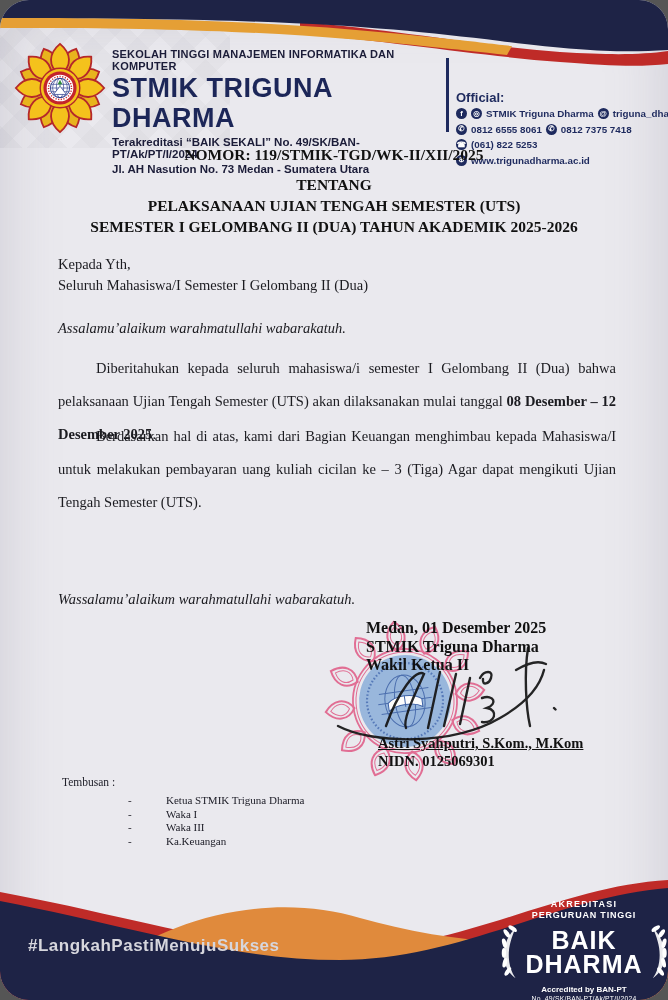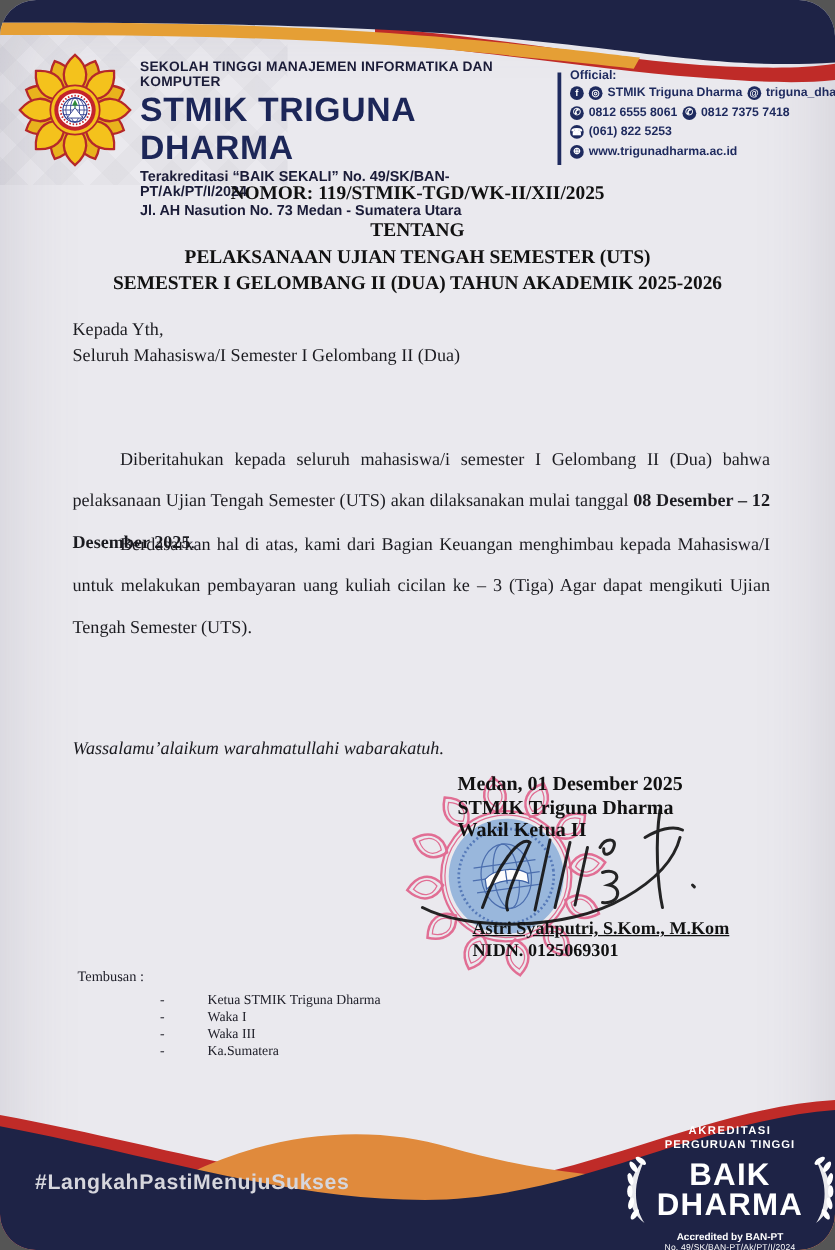--- a/index.html
+++ b/index.html
@@ -23,21 +23,21 @@
   .botband{position:absolute;bottom:0;left:0;width:668px;height:152px;}
   
   .logo{position:absolute;left:14px;top:42px;width:92px;height:92px;}
   .hdr{position:absolute;left:112px;top:48px;width:330px;font-family:"Liberation Sans",sans-serif;}
   .hdr .line1{font-size:11px;font-weight:bold;color:#1b1c38;letter-spacing:.2px;}
   .hdr .name{font-size:27px;font-weight:bold;color:#1c2658;letter-spacing:.5px;line-height:30px;margin-top:1px;}
   .hdr .line3{font-size:11.5px;font-weight:bold;color:#1b1c38;margin-top:3px;}
   .hdr .line4{font-size:11.5px;font-weight:bold;color:#1b1c38;margin-top:3px;}
   .hdr-divider{position:absolute;left:446px;top:58px;width:2.5px;height:74px;background:#1e2a5e;}
   .official{position:absolute;left:456px;top:55px;width:205px;font-family:"Liberation Sans",sans-serif;color:#1e2a5e;}
-  .official .olabel{font-size:10px;font-weight:bold;margin-bottom:3px;}
+  .official .olabel{font-size:13px;font-weight:bold;margin-bottom:3px;margin-top:35px;}
   .orow{display:flex;align-items:center;gap:4px;font-size:9.8px;font-weight:bold;margin-bottom:4.5px;white-space:nowrap;}
   .oicon{display:inline-flex;align-items:center;justify-content:center;flex:0 0 auto;
          width:11px;height:11px;border-radius:50%;background:#1e2a5e;color:#fff;
          font-size:7.5px;font-weight:bold;line-height:1;}
   
   .titleblock{position:absolute;left:40px;top:142px;width:588px;text-align:center;font-weight:bold;color:#111;}
   .titleblock .t1{font-size:16.5px;text-decoration:underline;letter-spacing:.5px;}
   .titleblock .t2{font-size:15.5px;margin-top:4px;}
   .titleblock .t3{font-size:15.5px;margin-top:12px;}
   .titleblock .t4{font-size:15.5px;margin-top:3px;}
@@ -196,20 +196,21 @@
     <div class="t3">TENTANG</div>
     <div class="t4">PELAKSANAAN UJIAN TENGAH SEMESTER (UTS)</div>
     <div class="t5">SEMESTER I GELOMBANG II (DUA) TAHUN AKADEMIK 2025-2026</div>
   </div>
 
   <div class="body-text recipient">
     <div>Kepada Yth,</div>
     <div>Seluruh Mahasiswa/I Semester I Gelombang II (Dua)</div>
   </div>
 
+  <div class="body-text salutation">Assalamu’alaikum warahmatullahi wabarakatuh.</div>
 
   <div class="body-text para p1"><span class="indent"></span><span>Diberitahukan kepada seluruh mahasiswa/i semester I Gelombang II (Dua) bahwa pelaksanaan Ujian Tengah Semester (UTS) akan dilaksanakan mulai tanggal </span><b>08 Desember – 12 Desember 2025</b><span>.</span></div>
 
   <div class="body-text para p2"><span class="indent"></span><span>Berdasarkan  hal di atas, kami dari Bagian Keuangan menghimbau kepada Mahasiswa/I untuk melakukan pembayaran uang kuliah cicilan ke – 3 (Tiga) Agar dapat mengikuti Ujian Tengah Semester (UTS).</span></div>
 
 
   <div class="body-text closing">Wassalamu’alaikum warahmatullahi wabarakatuh.</div>
 
   <svg class="stamp" viewBox="-85 -85 170 170">
     <g stroke="#e05e88" fill="none">
@@ -299,21 +300,21 @@
   </svg>
 
   <div class="signame">Astri Syahputri, S.Kom., M.Kom</div>
   <div class="signidn">NIDN. 0125069301</div>
 
   <div class="tembusan">Tembusan :</div>
   <div class="tb-items">
     <div class="tb-item">Ketua STMIK Triguna Dharma</div>
     <div class="tb-item">Waka I</div>
     <div class="tb-item">Waka III</div>
-    <div class="tb-item">Ka.Sumatera</div>
+    <div class="tb-item">Ka.Keuangan</div>
   </div>
 
   <svg class="botband" viewBox="0 0 668 152">
     <path d="M0,44 C130,68 230,102 340,102 C460,102 560,38 668,32 L668,152 L0,152 Z" fill="#bf2b28"></path>
     <path d="M100,122 C180,62 280,46 360,70 C430,90 520,102 600,90 L668,80 L668,152 L100,152 Z" fill="#e08a3c"></path>
     <path d="M0,53 C130,78 230,112 340,112 C460,112 560,48 668,40 L668,152 L0,152 Z" fill="#1e2346"></path>
   </svg>
 
   <div class="hashtag">#LangkahPastiMenujuSukses</div>
 

